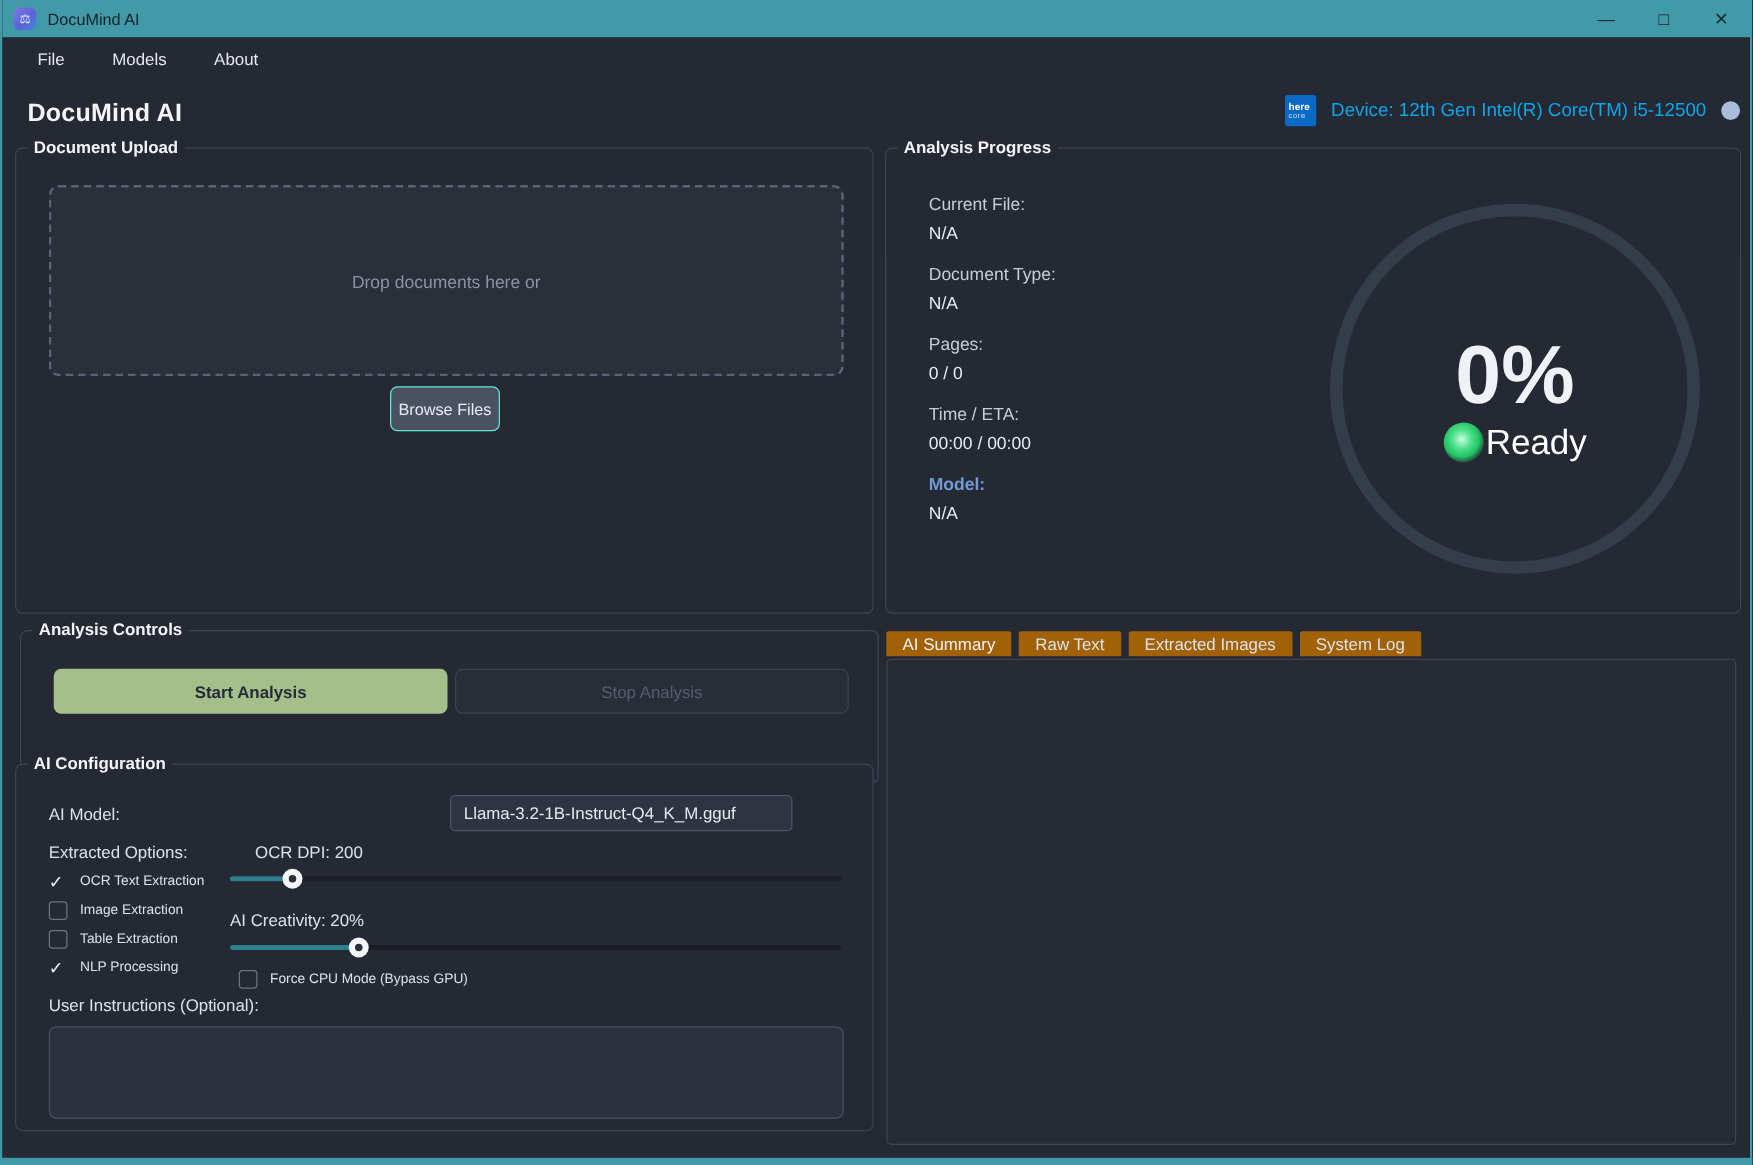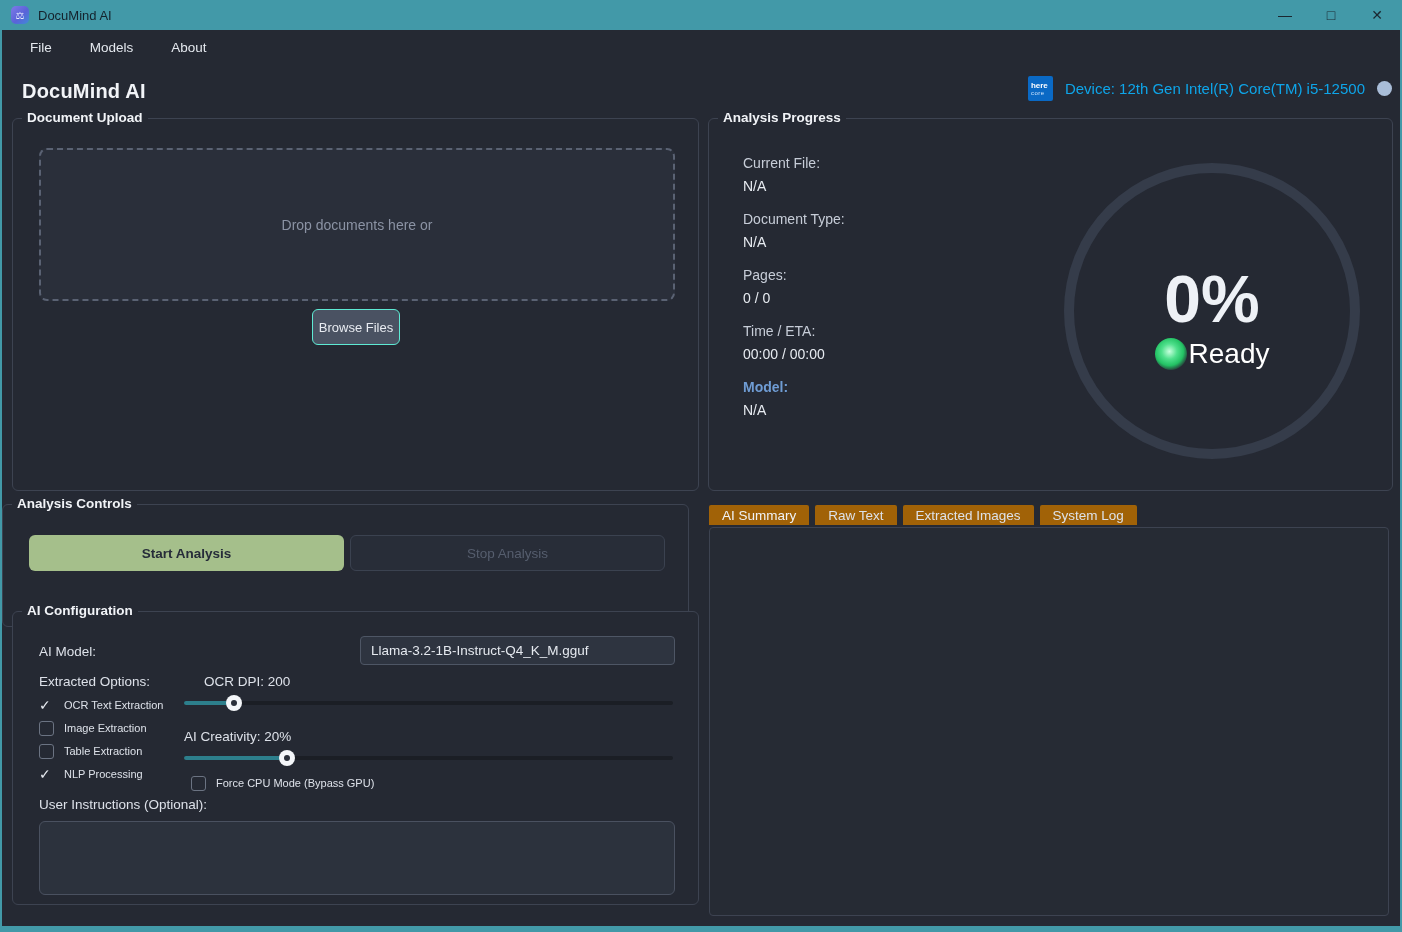--- a/index.html
+++ b/index.html
@@ -48,31 +48,31 @@
   .pvalue { color:#e7ebf1; font-size:14px; line-height:20px; }
   .pfield[data-accent="true"] .plabel { color:#6f9cd4; font-weight:bold; }
   .ring { position:absolute; left:355px; top:44px; width:296px; height:296px; border-radius:50%;
           border:10px solid #353c4a; display:flex; flex-direction:column; align-items:center; justify-content:center; }
   .ring-pct { font-size:66px; font-weight:bold; color:#eef1f6; line-height:1; margin-top:14px; }
   .ring-status { display:flex; align-items:center; margin-top:6px; }
   .ready-dot { width:32px; height:32px; border-radius:50%;
                background:radial-gradient(circle at 45% 42%, #c8ffde 0%, #4fe08c 30%, #23c264 55%, rgba(35,194,100,0) 78%); }
   .ready-text { color:#ffffff; font-size:28px; margin-left:2px; }
   
-  .g-controls { left:0; top:440px; width:687px; height:123px; }
+  .g-controls { left:14px; top:440px; width:687px; height:123px; }
   .start-btn { position:absolute; left:26px; top:30px; width:315px; height:36px; background:#a5bf8b;
                border-radius:6px; color:#262c39; font-weight:bold; font-size:13.5px;
                display:flex; align-items:center; justify-content:center; }
   .stop-btn { position:absolute; left:347px; top:30px; width:315px; height:36px; background:#282d38;
               border:1px solid #3b4250; border-radius:6px; color:#565e6e; font-size:13.5px;
               display:flex; align-items:center; justify-content:center; }
   
   .g-config { left:10px; top:547px; width:687px; height:294px; }
   .cfg-label { position:absolute; color:#dde1e9; font-size:13.5px; }
-  .model-combo { position:absolute; left:347px; top:24px; width:315px; height:29px; background:#2e3440;
+  .model-combo { position:absolute; left:347px; top:24px; width:274px; height:29px; background:#2e3440;
                  border:1px solid #4e5665; border-radius:4px; color:#e5e9ef; font-size:13.5px;
                  display:flex; align-items:center; padding-left:10px; }
   .chk-row { position:absolute; left:26px; display:flex; align-items:center; height:20px; }
   .chk-box { width:15px; height:15px; border:1.5px solid #6b7382; border-radius:3px; margin-right:10px; }
   .chk-mark { width:16px; margin-right:9px; color:#e8ecf2; font-size:14px; display:none; line-height:15px; }
   .chk-row[data-checked="true"] .chk-mark { display:block; }
   .chk-label { color:#dde1e9; font-size:11px; }
   .slider { position:absolute; left:171px; width:489px; height:16px; }
   .slider .track { position:absolute; left:0; right:0; top:6px; height:4px; background:#1b1e25; border-radius:2px; }
   .slider .fill { position:absolute; left:0; top:6px; height:4px; background:#2d7f8c; border-radius:2px; }

